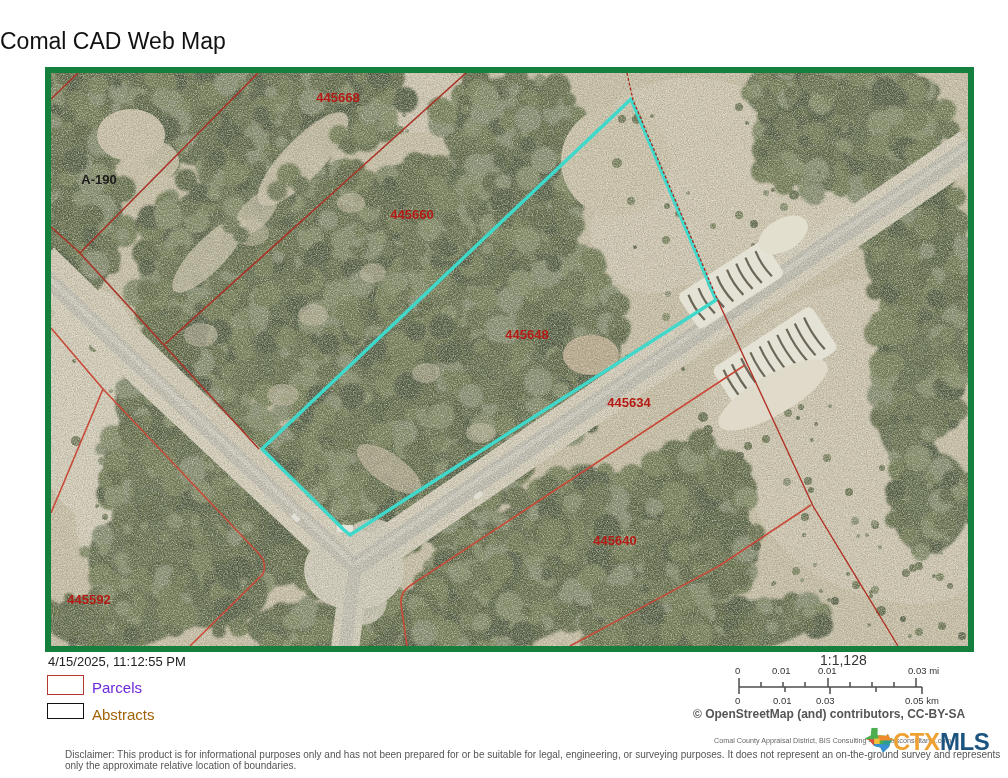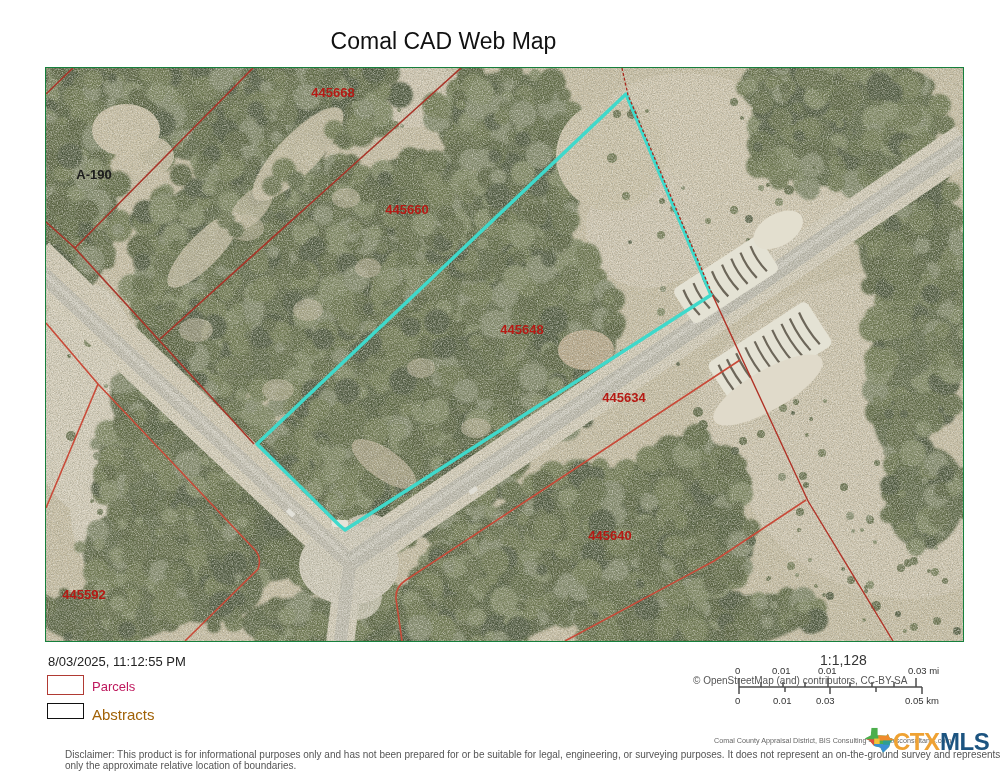--- a/index.html
+++ b/index.html
@@ -1,22 +1,22 @@
 <!DOCTYPE html>
 <html><head><meta charset="utf-8"><title>Comal CAD Web Map</title>
 <style>
 html,body{margin:0;padding:0;background:#fff;}
 body{width:1008px;height:778px;position:relative;font-family:"Liberation Sans",sans-serif;overflow:hidden;}
 .abs{position:absolute;}
 </style></head>
 <body>
 
-<div class="abs" style="left:0;top:28px;width:887px;text-align:center;font-size:23px;color:#111;">Comal CAD Web Map</div>
-
-<div class="abs" style="left:45px;top:67px;width:917px;height:573px;border:1px solid #15803d;">
+<div class="abs" style="left:0;top:28px;width:887px;text-align:left;font-size:23px;color:#111;">Comal CAD Web Map</div>
+
+<div class="abs" style="left:45px;top:67px;width:917px;height:573px;border:6px solid #15803d;">
 <svg width="917" height="573" viewBox="0 0 917 573">
 <defs>
 <filter id="soft" x="-20%" y="-20%" width="140%" height="140%">
           <feGaussianBlur stdDeviation="1"></feGaussianBlur>
         </filter>
 <filter id="noise1" x="0" y="0" width="100%" height="100%">
           <feTurbulence type="fractalNoise" baseFrequency="0.9" numOctaves="2" seed="7"></feTurbulence>
           <feColorMatrix type="matrix" values="0 0 0 0 0.25  0 0 0 0 0.25  0 0 0 0 0.18  1.3 1.3 1.3 0 -1.6"></feColorMatrix>
         </filter>
 <filter id="noise2" x="0" y="0" width="100%" height="100%">
@@ -3425,25 +3425,25 @@
 <text x="578" y="334" font-family="Liberation Sans, sans-serif" font-size="13" font-weight="bold" fill="#b51a14" text-anchor="middle">445634</text>
 
 <text x="564" y="472" font-family="Liberation Sans, sans-serif" font-size="13" font-weight="bold" fill="#b51a14" text-anchor="middle">445640</text>
 
 <text x="38" y="531" font-family="Liberation Sans, sans-serif" font-size="13" font-weight="bold" fill="#b51a14" text-anchor="middle">445592</text>
 
 <text x="48" y="111" font-family="Liberation Sans, sans-serif" font-size="13" font-weight="bold" fill="#1c1c1c" text-anchor="middle">A-190</text>
 </svg>
 </div>
 
-<div class="abs" style="left:48px;top:654px;font-size:13px;color:#222;">8/03/2025, 11:12:55 PM</div>
+<div class="abs" style="left:48px;top:654px;font-size:13px;color:#222;">4/15/2025, 11:12:55 PM</div>
 
 <div class="abs" style="left:47px;top:675px;width:35px;height:18px;border:1.5px solid #b03a33;"></div>
 
-<div class="abs" style="left:92px;top:679px;font-size:13px;color:#be185d;">Parcels</div>
+<div class="abs" style="left:92px;top:679px;font-size:15px;color:#6d28d9;">Parcels</div>
 
 <div class="abs" style="left:47px;top:703px;width:35px;height:14px;border:1.5px solid #111;"></div>
 
 <div class="abs" style="left:92px;top:706px;font-size:15px;color:#a16207;">Abstracts</div>
 
 <div class="abs" style="left:820px;top:652px;font-size:14px;color:#333;">1:1,128</div>
 
 <svg class="abs" style="left:690px;top:664px;" width="270" height="42" viewBox="0 0 270 42">
 <g font-family="Liberation Sans, sans-serif" font-size="9.5" fill="#333">
 <text x="45" y="10">0</text>
@@ -3466,21 +3466,21 @@
       <line x1="182" y1="18" x2="182" y2="23"></line>
       <line x1="204" y1="18" x2="204" y2="23"></line>
 <line x1="226" y1="14" x2="226" y2="23"></line>
 <line x1="95" y1="23" x2="95" y2="28"></line>
       <line x1="140" y1="23" x2="140" y2="30"></line>
       <line x1="186" y1="23" x2="186" y2="28"></line>
       <line x1="232" y1="23" x2="232" y2="30"></line>
 </g>
 </svg>
 
-<div class="abs" style="left:693px;top:675px;font-size:10px;color:#555;">© OpenStreetMap (and) contributors, CC-BY-SA</div>
+<div class="abs" style="left:693px;top:707px;font-size:12px;color:#555;font-weight:bold;">© OpenStreetMap (and) contributors, CC-BY-SA</div>
 
 <div class="abs" style="left:714px;top:736px;font-size:7.2px;color:#666;">Comal County Appraisal District, BIS Consulting - www.bisconsultants.com</div>
 
 <div class="abs" style="left:65px;top:749px;font-size:10px;color:#555;">Disclaimer: This product is for informational purposes only and has not been prepared for or be suitable for legal, engineering, or surveying purposes. It does not represent an on-the-ground survey and represents only the approximate relative location of boundaries.</div>
 
 <svg class="abs" style="left:862px;top:724px;" width="130" height="40" viewBox="0 0 130 40">
 
 <g transform="translate(2,3) scale(0.68)">
 <clipPath id="tex">
         <path d="M11 1 L20 1 L20 12 L33 13 L35 10 L38 16 L44 18 L39 22 L37 29 L28 38 L24 30 L15 28 L8 20 L1 17 L9 13 L10 12 Z"></path>

